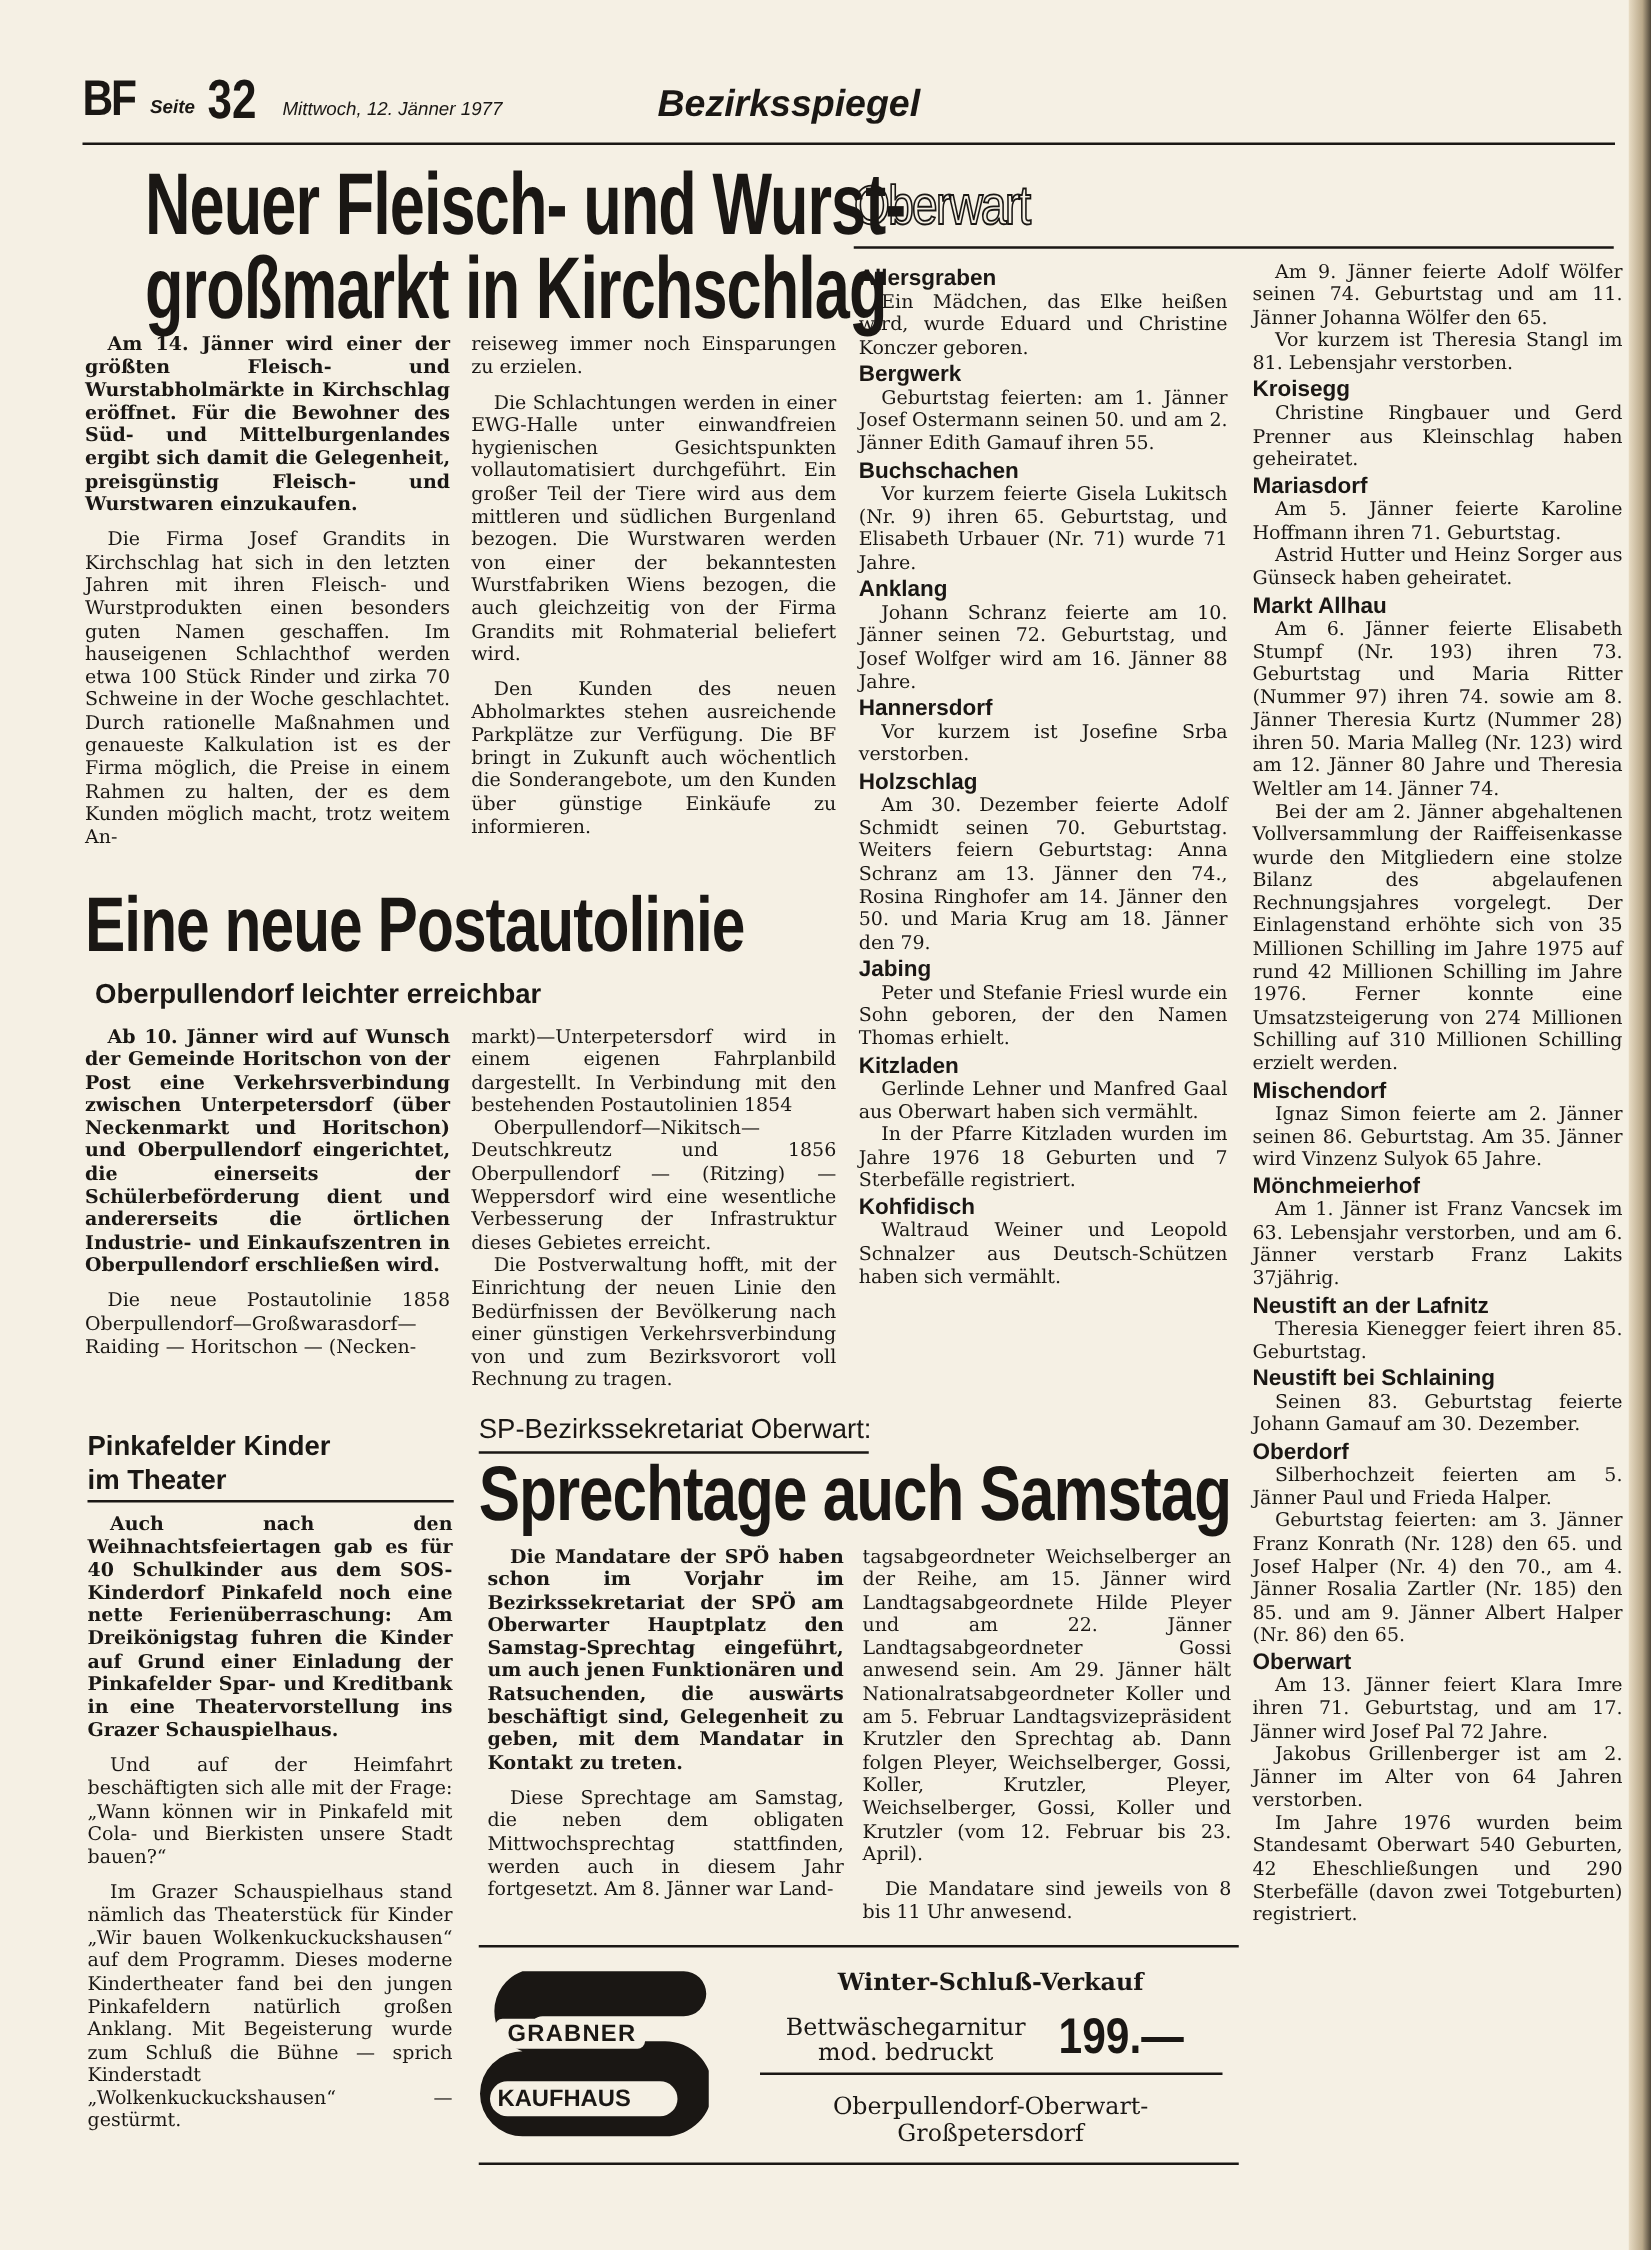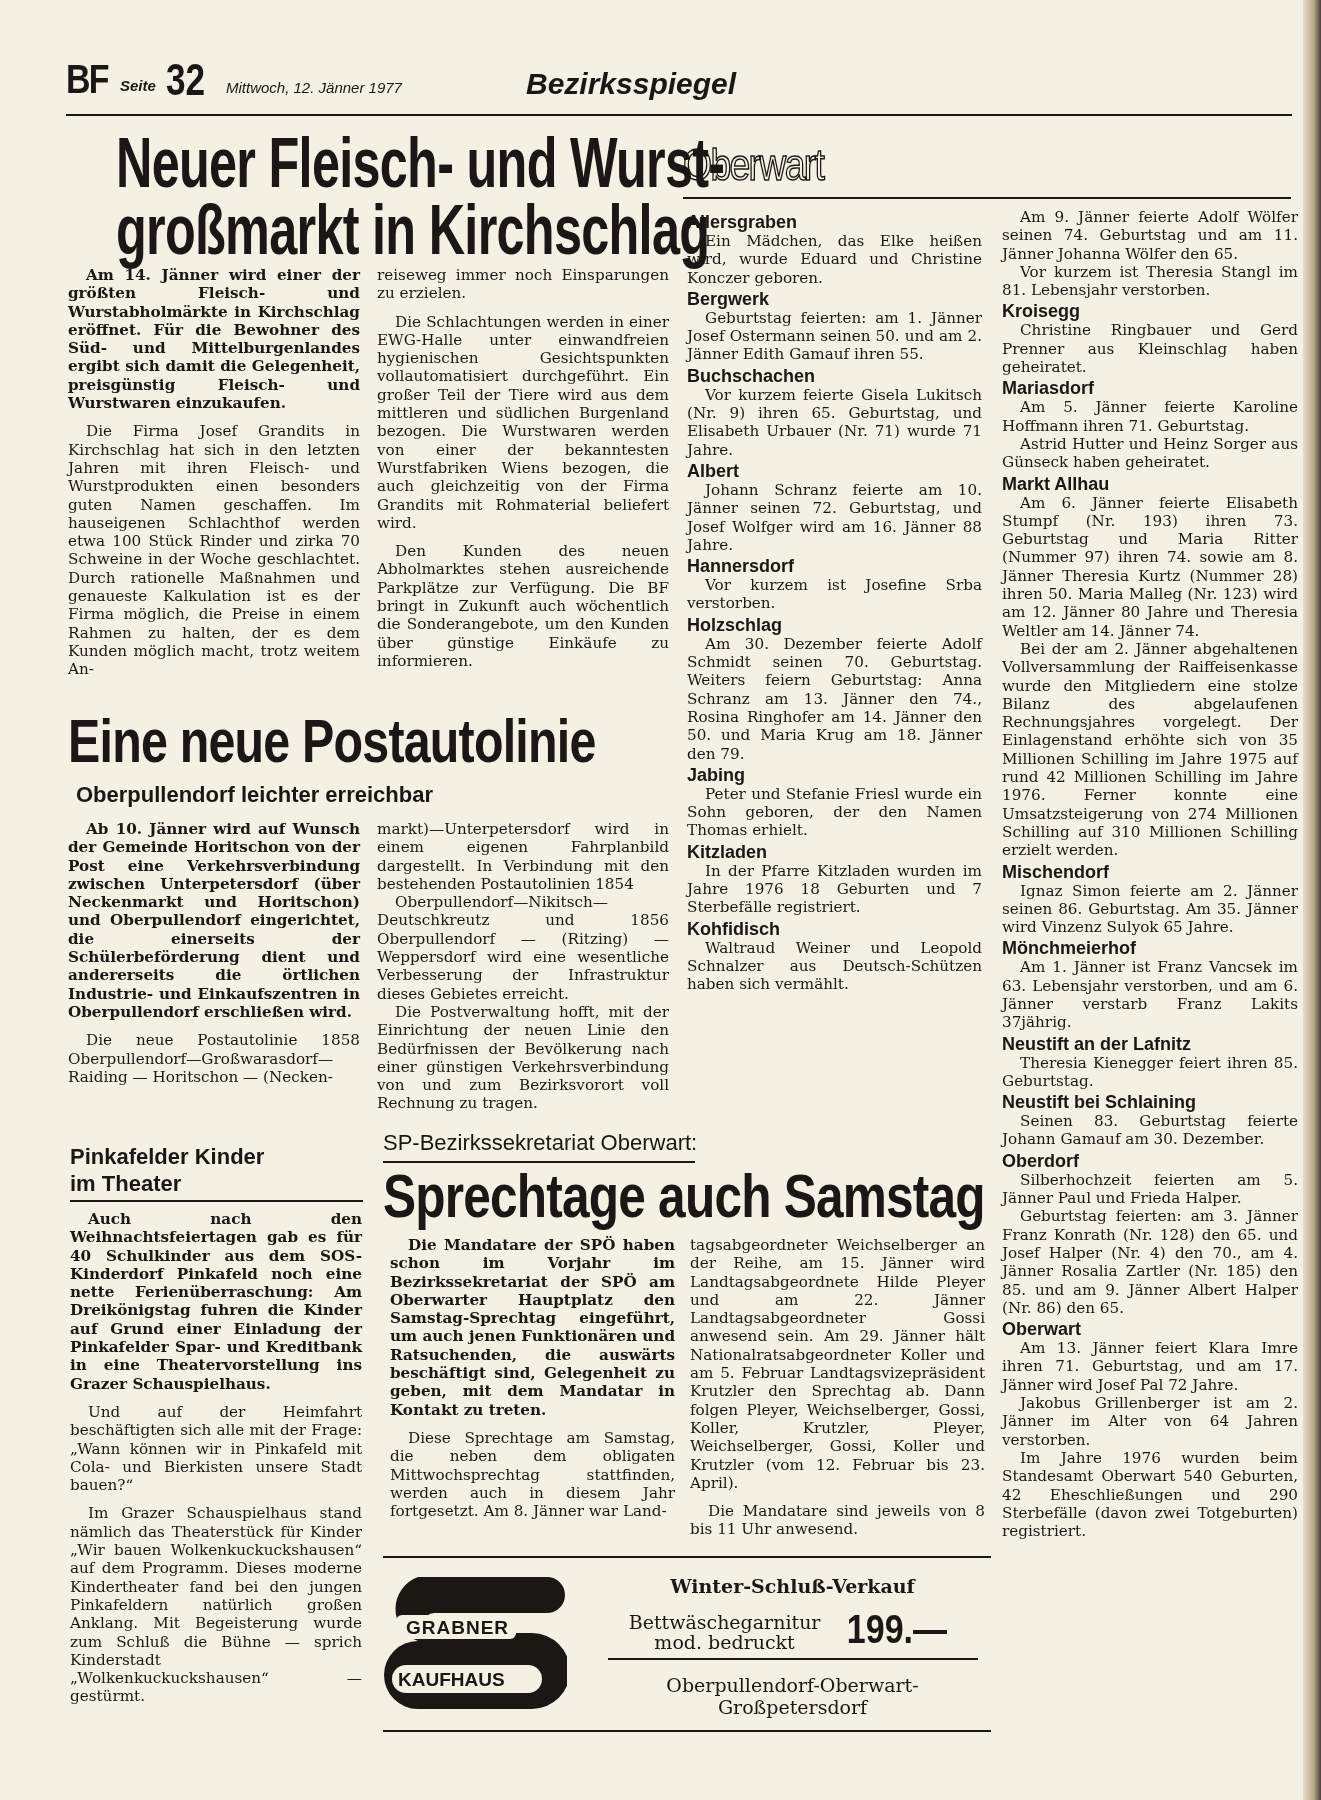--- a/index.html
+++ b/index.html
@@ -126,29 +126,30 @@
 <div class="abs outline" style="left:683px;top:140px;">Oberwart</div>
 <div class="rule" style="left:683px;top:197px;width:608px;height:2px;"></div>
 
 <div class="abs txt" id="ow-col1" style="left:687px;top:210px;width:295px;">
     <div class="region">Allersgraben</div>
     <p>Ein Mädchen, das Elke heißen wird, wurde Eduard und Christine Konczer geboren.</p>
     <div class="region">Bergwerk</div>
     <p>Geburtstag feierten: am 1. Jänner Josef Ostermann seinen 50. und am 2. Jänner Edith Gamauf ihren 55.</p>
     <div class="region">Buchschachen</div>
     <p>Vor kurzem feierte Gisela Lukitsch (Nr. 9) ihren 65. Geburtstag, und Elisabeth Urbauer (Nr. 71) wurde 71 Jahre.</p>
-    <div class="region">Albert</div>
+    <div class="region">Anklang</div>
     <p>Johann Schranz feierte am 10. Jänner seinen 72. Geburtstag, und Josef Wolfger wird am 16. Jänner 88 Jahre.</p>
     <div class="region">Hannersdorf</div>
     <p>Vor kurzem ist Josefine Srba verstorben.</p>
     <div class="region">Holzschlag</div>
     <p>Am 30. Dezember feierte Adolf Schmidt seinen 70. Geburtstag. Weiters feiern Geburtstag: Anna Schranz am 13. Jänner den 74., Rosina Ringhofer am 14. Jänner den 50. und Maria Krug am 18. Jänner den 79.</p>
     <div class="region">Jabing</div>
     <p>Peter und Stefanie Friesl wurde ein Sohn geboren, der den Namen Thomas erhielt.</p>
     <div class="region">Kitzladen</div>
+    <p>Gerlinde Lehner und Manfred Gaal aus Oberwart haben sich vermählt.</p>
     <p>In der Pfarre Kitzladen wurden im Jahre 1976 18 Geburten und 7 Sterbefälle registriert.</p>
     <div class="region">Kohfidisch</div>
     <p>Waltraud Weiner und Leopold Schnalzer aus Deutsch-Schützen haben sich vermählt.</p>
   </div>
 <div class="abs txt" id="ow-col2" style="left:1002px;top:208px;width:296px;">
   <p>Am 9. Jänner feierte Adolf Wölfer seinen 74. Geburtstag und am 11. Jänner Johanna Wölfer den 65.</p>
   <p>Vor kurzem ist Theresia Stangl im 81. Lebensjahr verstorben.</p>
 <div class="region">Kroisegg</div>
     <p>Christine Ringbauer und Gerd Prenner aus Kleinschlag haben geheiratet.</p>
     <div class="region">Mariasdorf</div>

